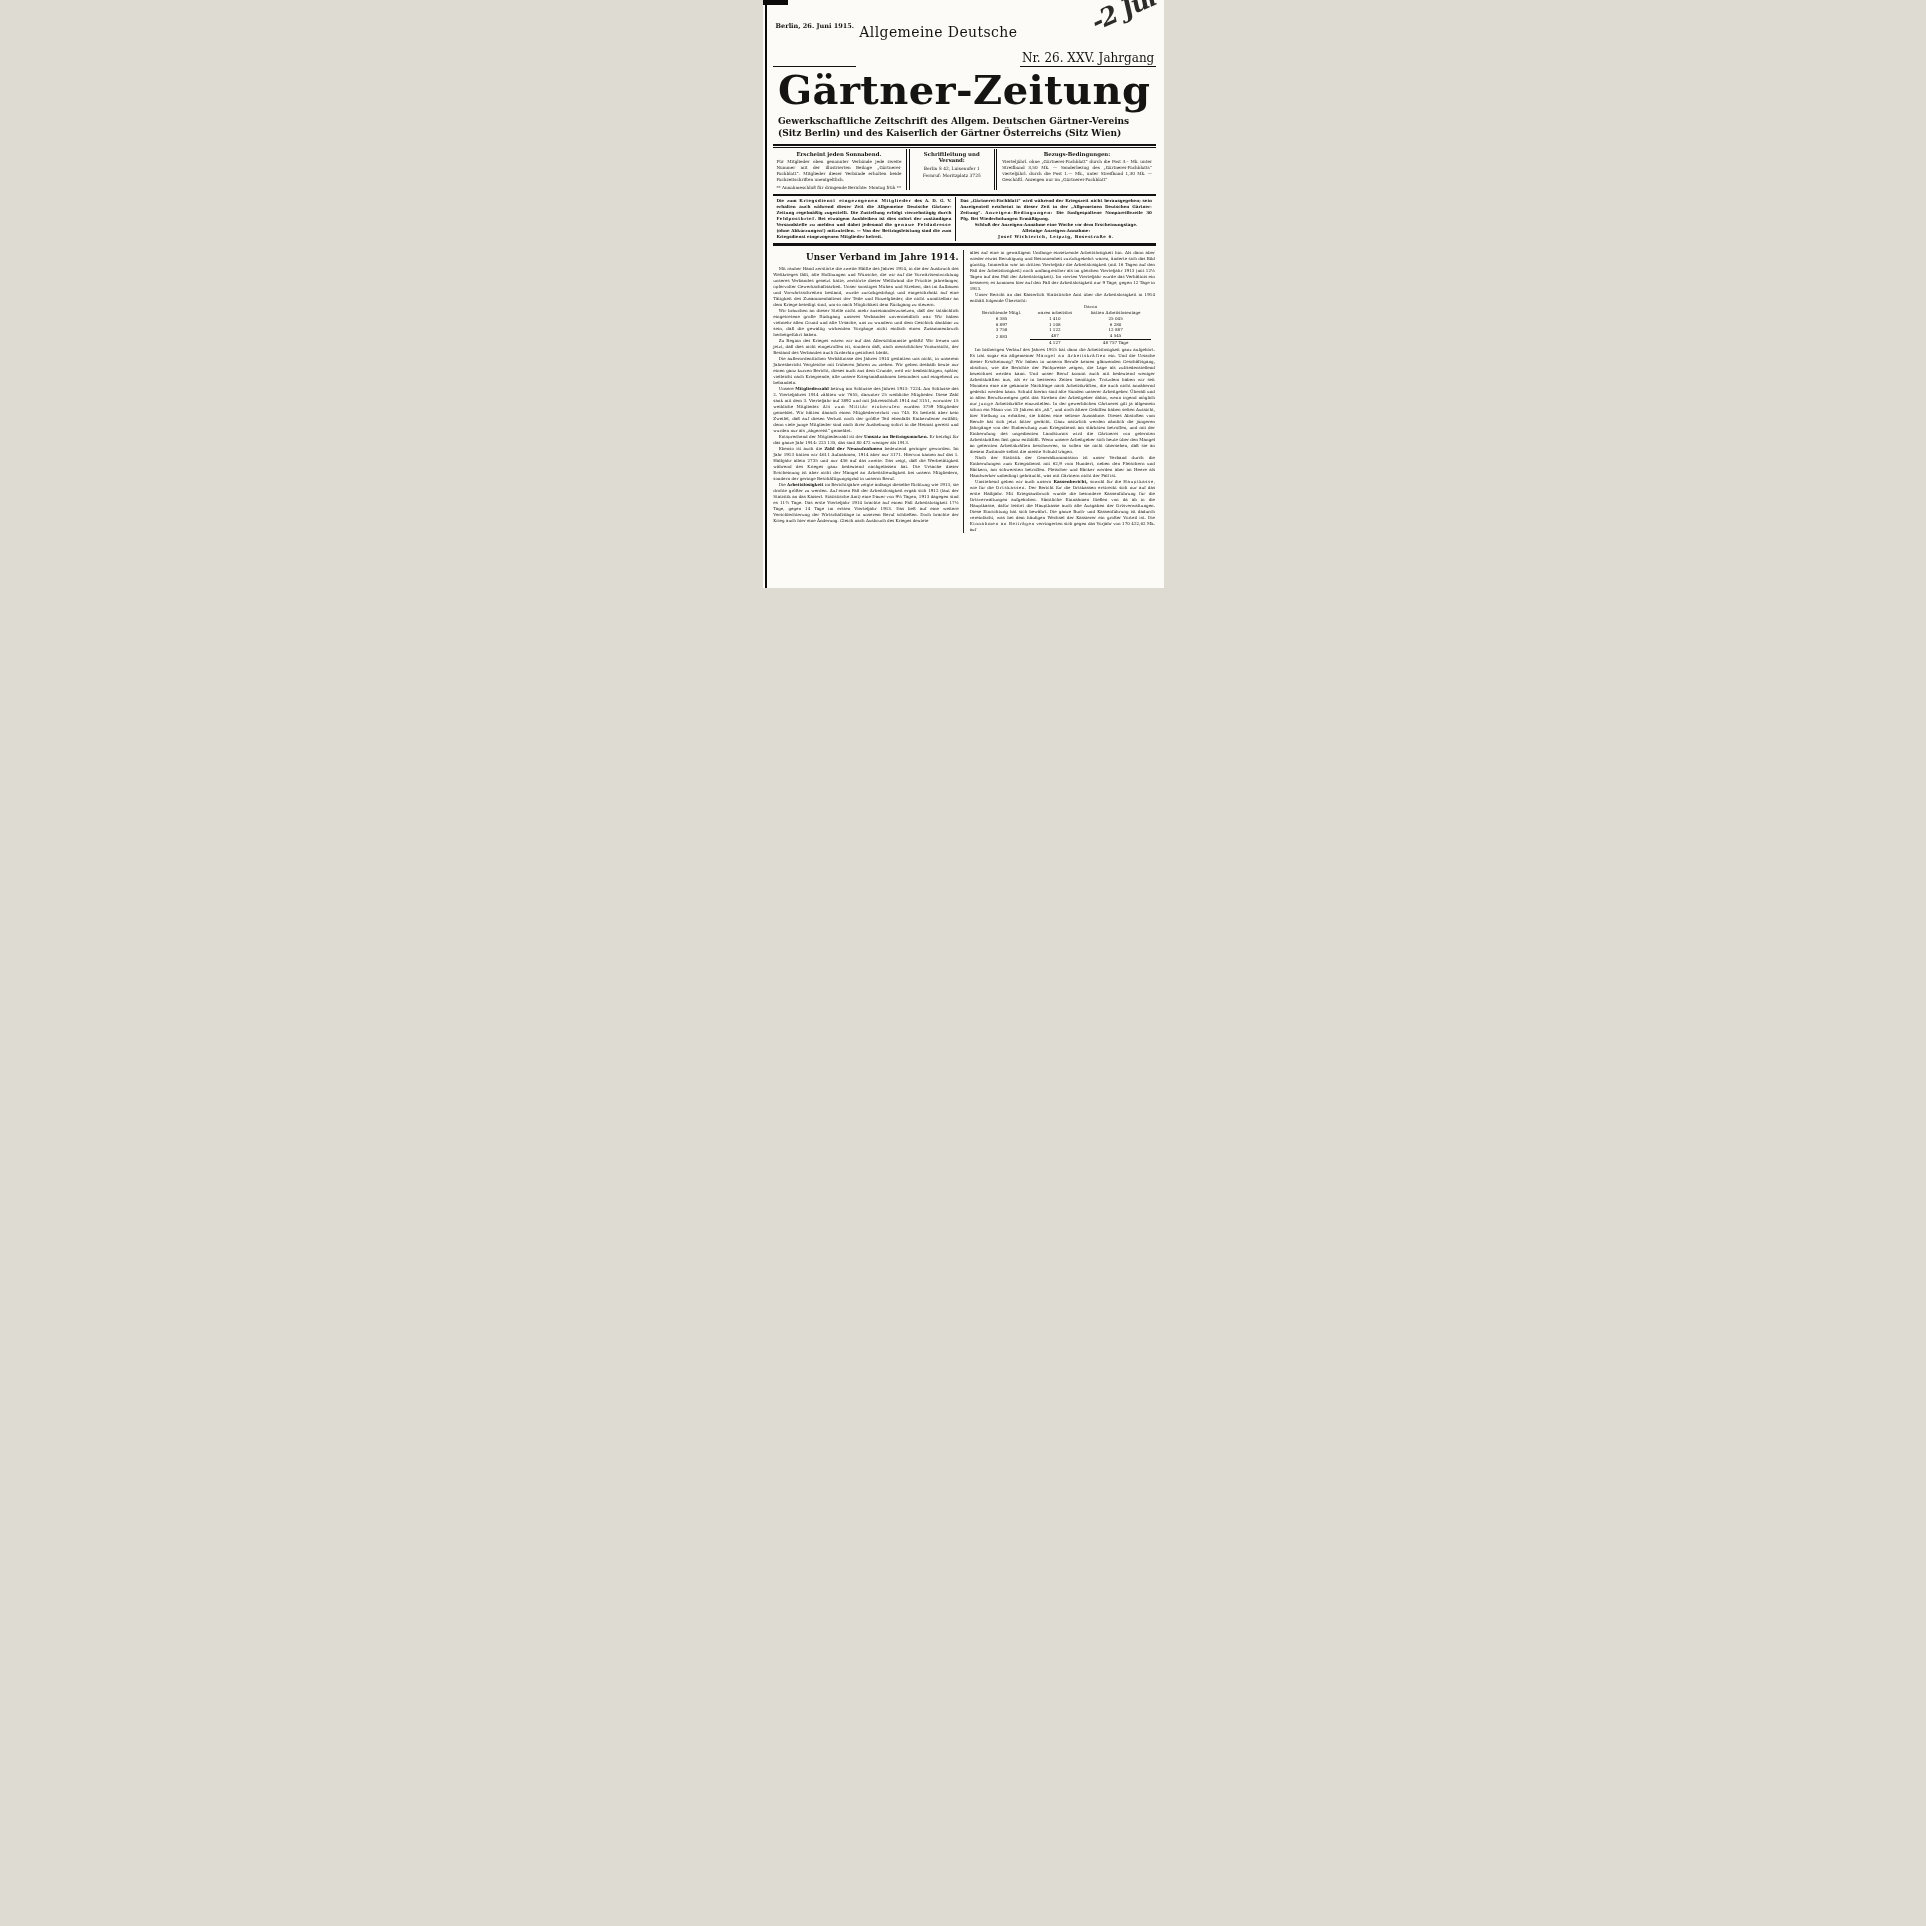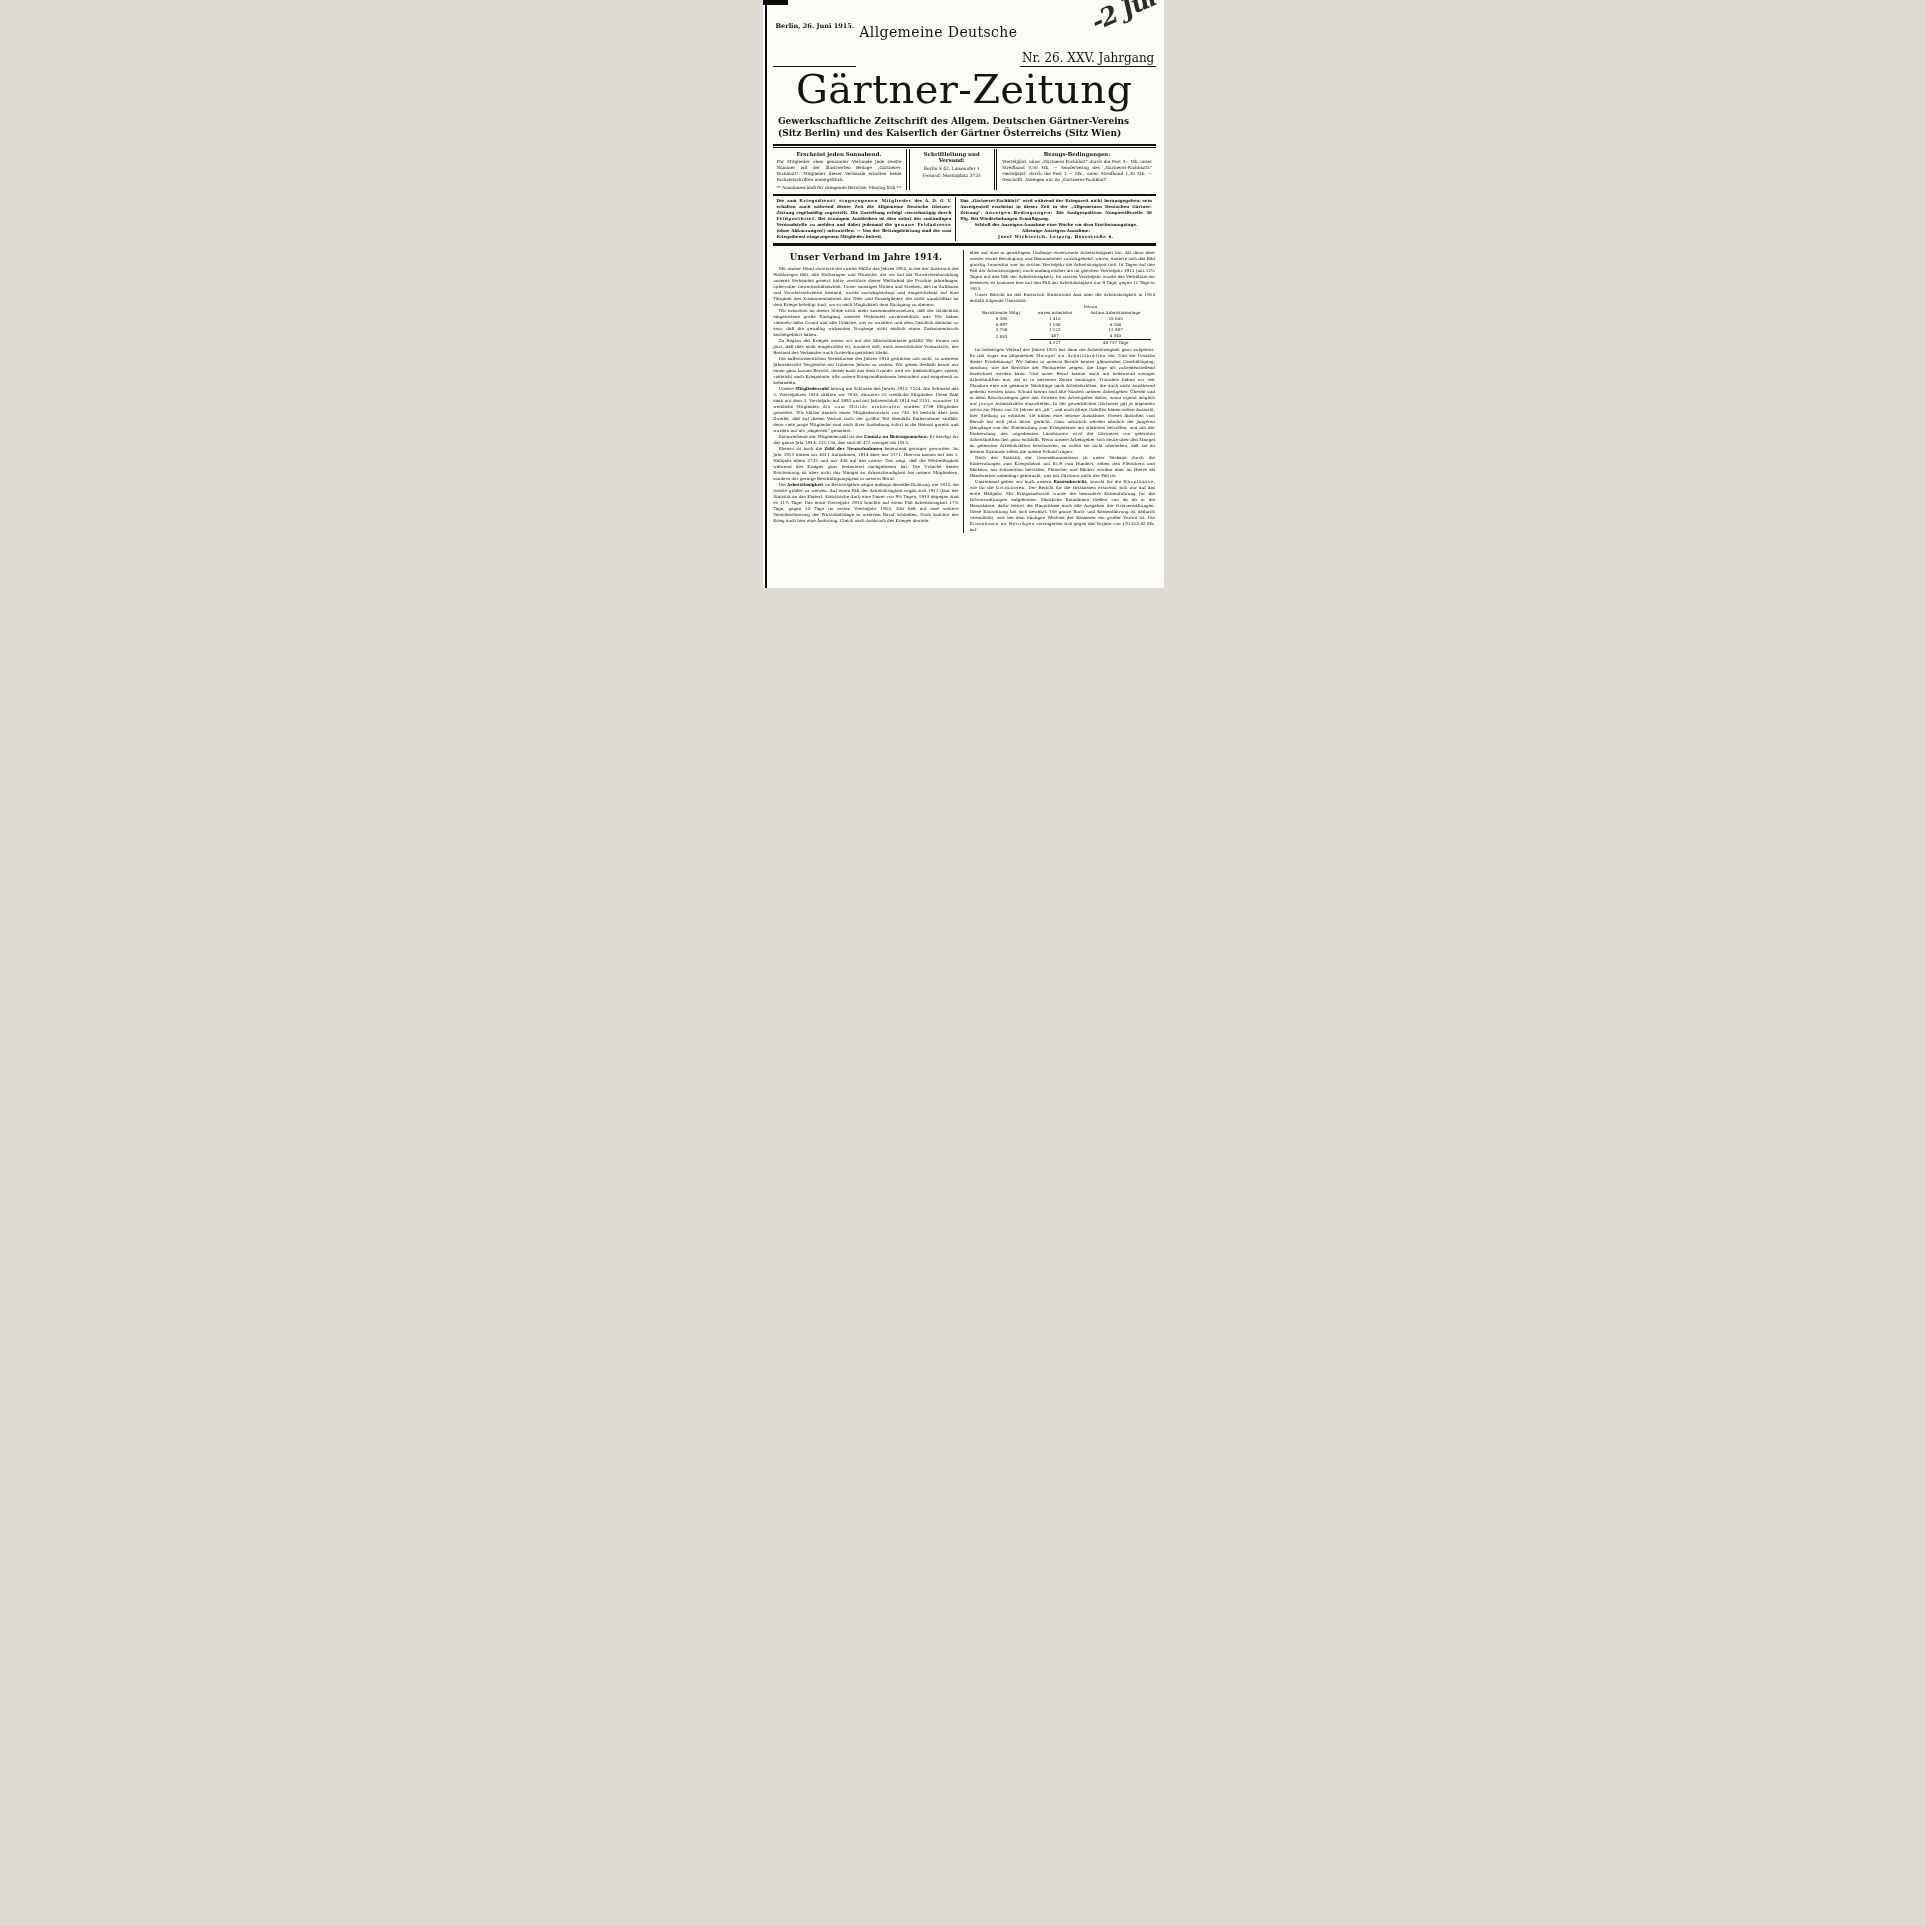--- a/index.html
+++ b/index.html
@@ -21,21 +21,21 @@
     letter-spacing:-1.5px;color:#1b1a18;opacity:.92;
   }
   .inner{position:relative;padding:3.1px 7.7px 0 10px;}
   
   .header-row{display:flex;justify-content:space-between;margin-top:18.5px;}
   .h-date{font-weight:bold;font-size:6.5px;border-bottom:1.2px solid #111;padding:0 2.3px 1.2px 3.1px;white-space:nowrap;}
   .h-series{font-weight:normal;font-size:14px;letter-spacing:0.4px;white-space:nowrap;transform:translateY(1.5px);}
   .h-issue{font-weight:normal;font-size:12px;border-bottom:1.5px solid #111;padding:0 1.5px 1.2px 1.5px;white-space:nowrap;margin-top:29px;}
   
   .masthead{
-    text-align:center;font-weight:normal;
+    text-align:center;font-weight:bold;
     font-size:40px;line-height:1.04;letter-spacing:0.4px;
     margin:2.3px 0 0.8px 0;white-space:nowrap;
   }
   .subtitle{font-weight:bold;font-size:9px;line-height:1.35;margin:3.9px 0 5.4px 5.4px;}
   
   .rule-heavy{height:1.5px;background:#111;}
   .rule-thin{height:0.4px;background:#111;}
   .gap2{height:0.8px;}
   
   .infobox{display:flex;align-items:stretch;padding:2.3px 0 3.1px 0;}
@@ -51,21 +51,21 @@
   
   .noticebox{display:flex;align-items:stretch;padding:1.9px 0 2.3px 0;}
   .nb-col{padding:0.8px 3.9px;font-size:4.4px;font-weight:bold;line-height:1.5;text-align:justify;}
   .nb-left{flex:0 0 175px;}
   .nb-right{flex:1 1 auto;border-left:0.6px solid #111;}
   .nb-col p{margin:0;}
   
   .article{display:flex;margin-top:3.9px;}
   .col{width:50%;padding:0 4.6px 0 0.8px;}
   .col-right{border-left:0.4px solid #222;padding:0 0.8px 0 5.4px;}
-  .headline{font-weight:bold;font-size:8.7px;text-align:center;margin:2.3px 0 3.9px 0;letter-spacing:0.2px;}
+  .headline{font-weight:bold;font-size:8.7px;text-align:right;margin:2.3px 0 3.9px 0;letter-spacing:0.2px;}
   .para{margin:0;font-size:4.1px;line-height:6px;text-align:justify;text-indent:5.4px;}
   .para.noindent{text-indent:0;}
   .para.center{text-align:center;text-indent:0;}
   .b{font-weight:bold;}
   .lsp{letter-spacing:0.6px;}
   
   .utable{width:96%;margin:0.8px auto 0.8px auto;border-collapse:collapse;font-size:4.1px;}
   .utable td,.utable th{padding:0 0.8px;line-height:5.8px;font-weight:normal;text-align:center;}
   .utable .davon{text-align:center;}
   .utable .hdr th{white-space:nowrap;}

